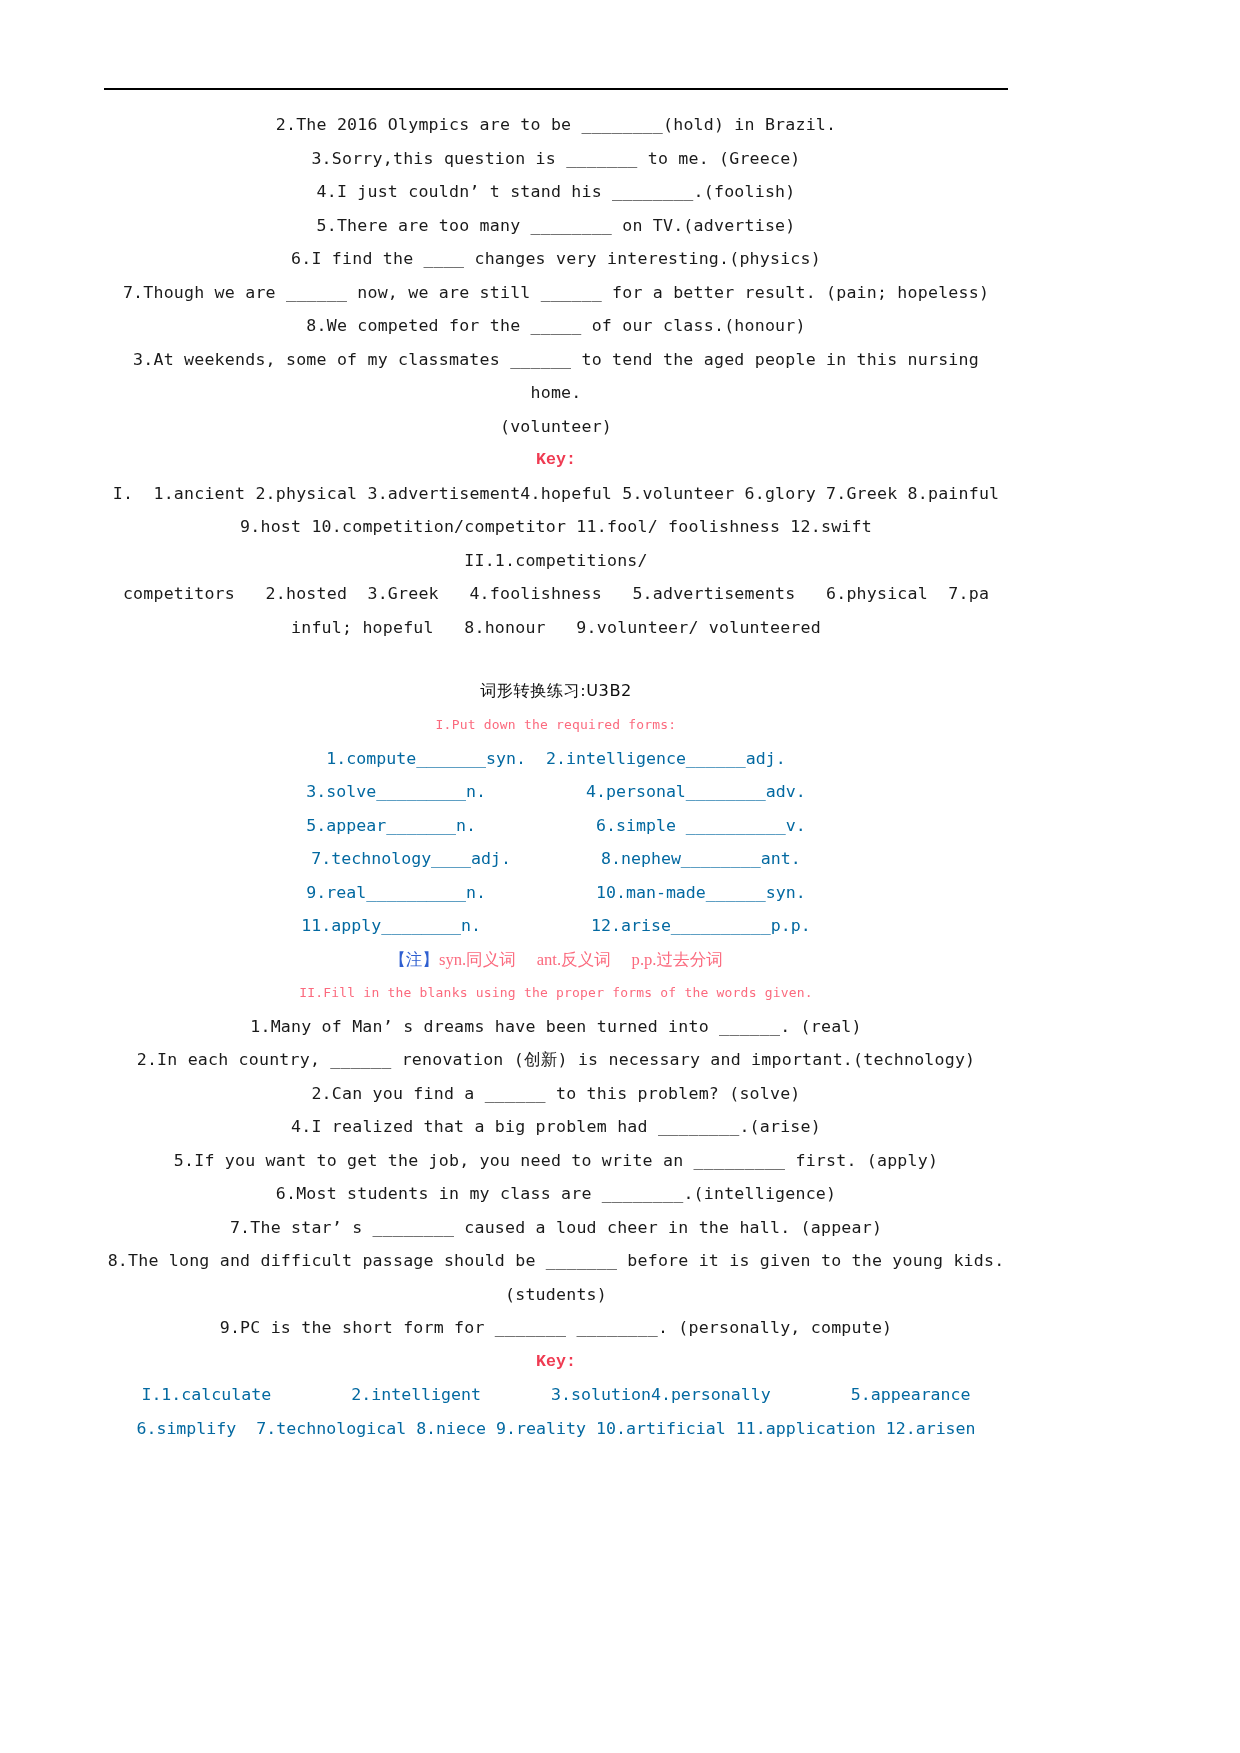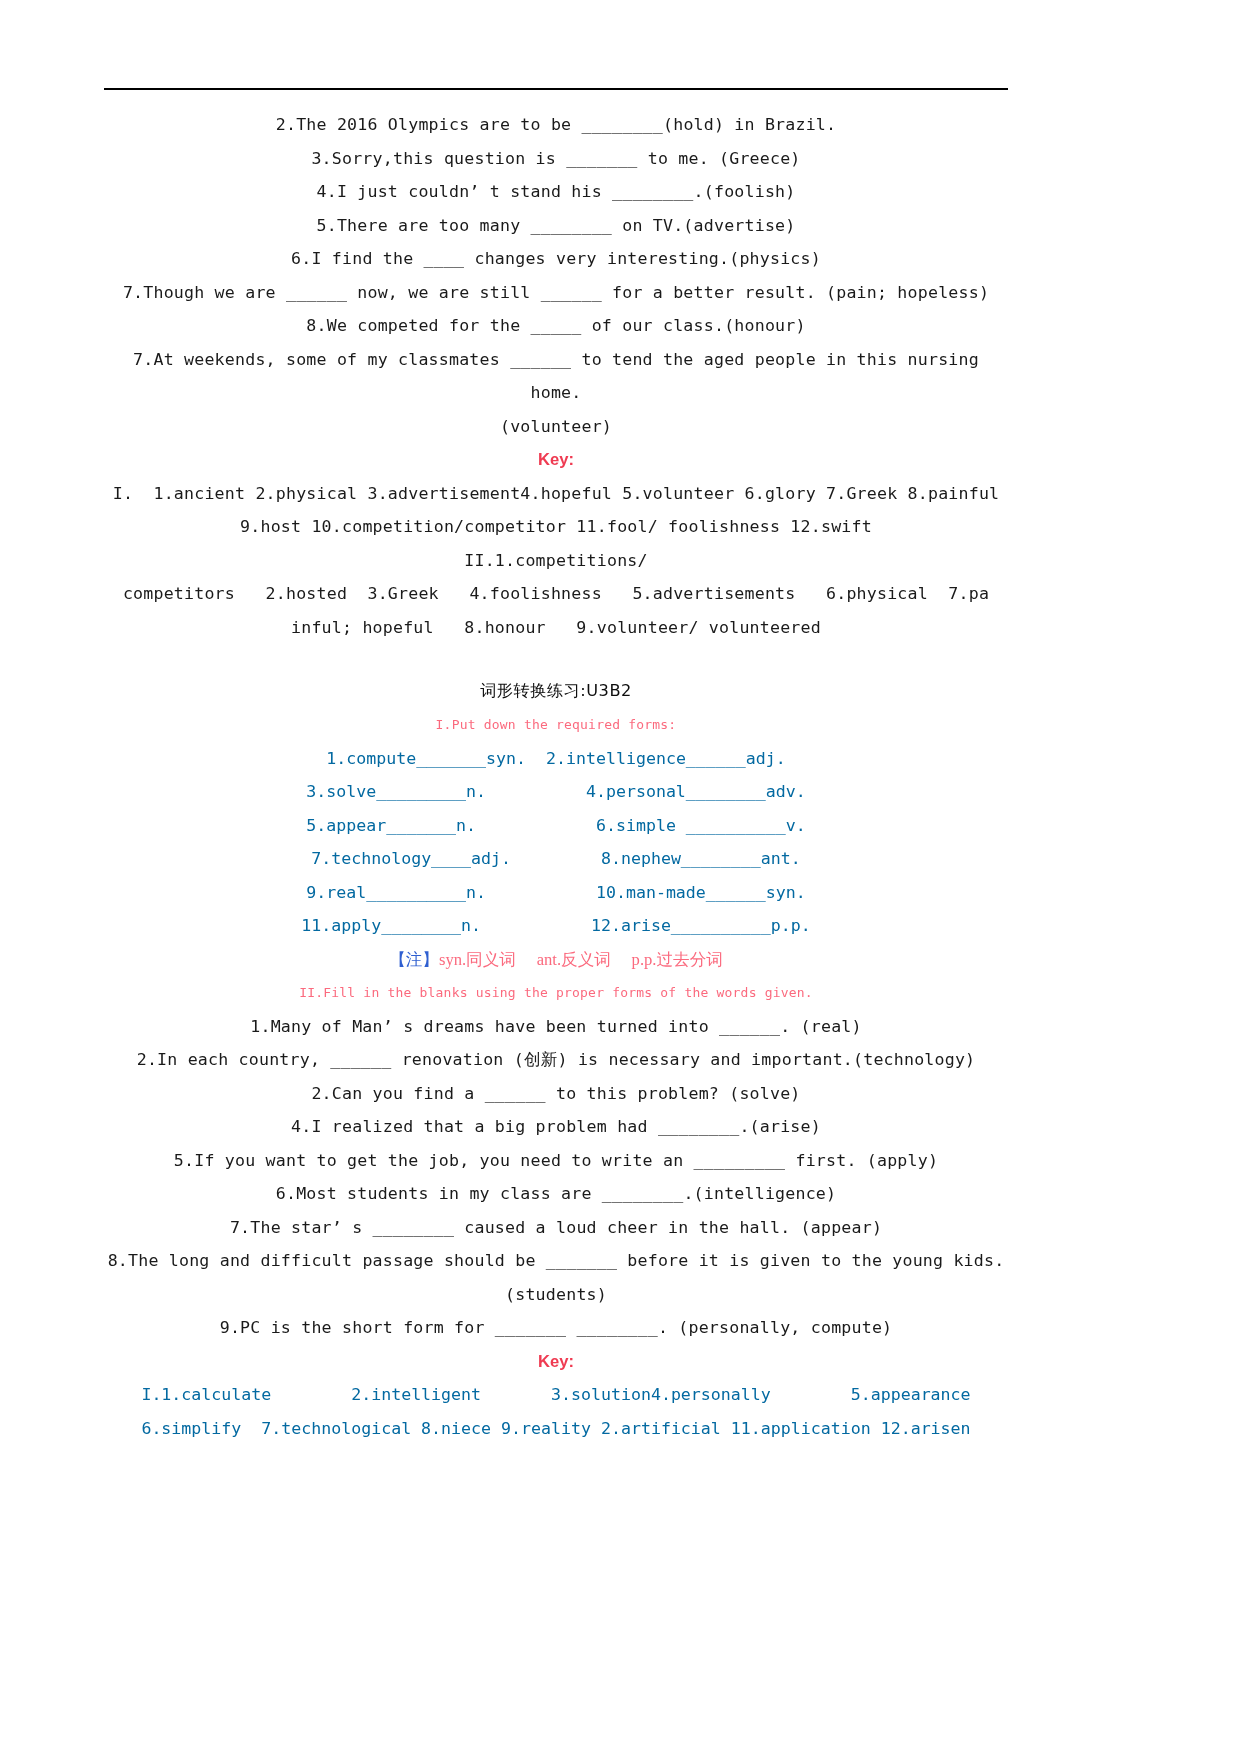--- a/index.html
+++ b/index.html
@@ -41,21 +41,21 @@
   .line {
     font-family: "DejaVu Sans Mono", "Liberation Mono", monospace;
     font-size: 16.6px;
     line-height: 33.5px;
     letter-spacing: 0.2px;
     color: #1a1a1a;
     white-space: pre-wrap;
     word-break: break-word;
   }
   .key {
-    font-family: Liberation Sans, sans-serif;
+    font-family: Liberation Mono, monospace;
     font-size: 16.6px;
     line-height: 33.5px;
     font-weight: bold;
     color: #ef3b52;
   }
   .red {
     color: #fb6a7e;
   }
   .blue {
     color: #2f5fd0;
@@ -98,21 +98,21 @@
     <hr class="header-rule">
 
     <div>
       <div class="line">2.The 2016 Olympics are to be ________(hold) in Brazil.</div>
       <div class="line">3.Sorry,this question is _______ to me. (Greece)</div>
       <div class="line">4.I just couldn’ t stand his ________.(foolish)</div>
       <div class="line">5.There are too many ________ on TV.(advertise)</div>
       <div class="line">6.I find the ____ changes very interesting.(physics)</div>
       <div class="line">7.Though we are ______ now, we are still ______ for a better result. (pain; hopeless)</div>
       <div class="line">8.We competed for the _____ of our class.(honour)</div>
-      <div class="line">7.At weekends, some of my classmates ______ to tend the aged people in this nursing home.</div>
+      <div class="line">3.At weekends, some of my classmates ______ to tend the aged people in this nursing home.</div>
       <div class="line">(volunteer)</div>
     </div>
 
     <div class="key">Key:</div>
     <div>
       <div class="line">I.  1.ancient 2.physical 3.advertisement4.hopeful 5.volunteer 6.glory 7.Greek 8.painful</div>
       <div class="line">9.host 10.competition/competitor 11.fool/ foolishness 12.swift</div>
       <div class="line">II.1.competitions/</div>
       <div class="line">competitors   2.hosted  3.Greek   4.foolishness   5.advertisements   6.physical  7.pa</div>
       <div class="line">inful; hopeful   8.honour   9.volunteer/ volunteered</div>
@@ -146,17 +146,17 @@
       <div class="line">6.Most students in my class are ________.(intelligence)</div>
       <div class="line">7.The star’ s ________ caused a loud cheer in the hall. (appear)</div>
       <div class="line">8.The long and difficult passage should be _______ before it is given to the young kids.</div>
       <div class="line">(students)</div>
       <div class="line">9.PC is the short form for _______ ________. (personally, compute)</div>
     </div>
 
     <div class="key">Key:</div>
     <div>
       <div class="two-col">I.1.calculate        2.intelligent       3.solution4.personally        5.appearance</div>
-      <div class="two-col">6.simplify  7.technological 8.niece 9.reality 2.artificial 11.application 12.arisen</div>
+      <div class="two-col">6.simplify  7.technological 8.niece 9.reality 10.artificial 11.application 12.arisen</div>
     </div>
 
   </div>
 </div>
 
 </body></html>

